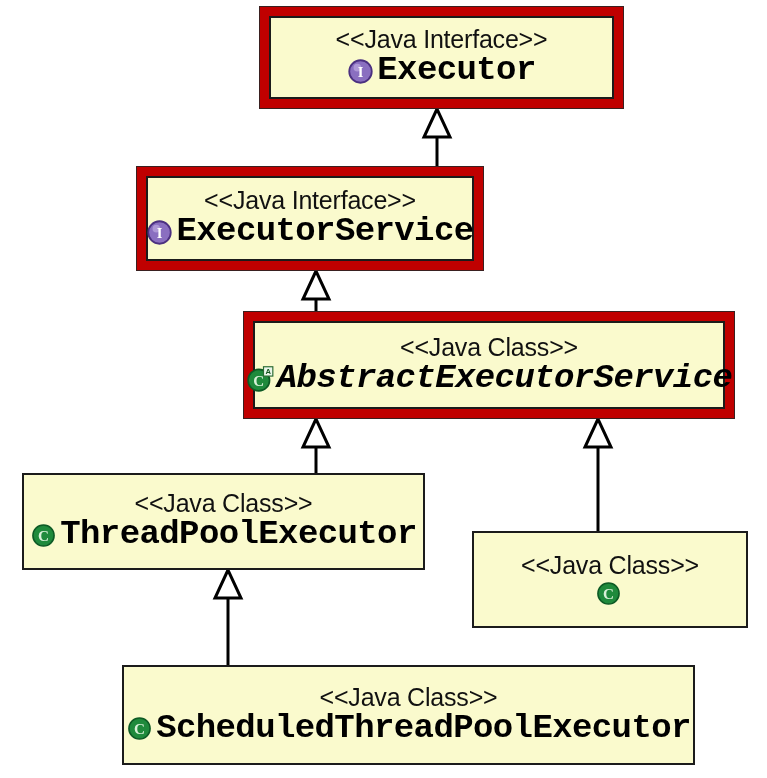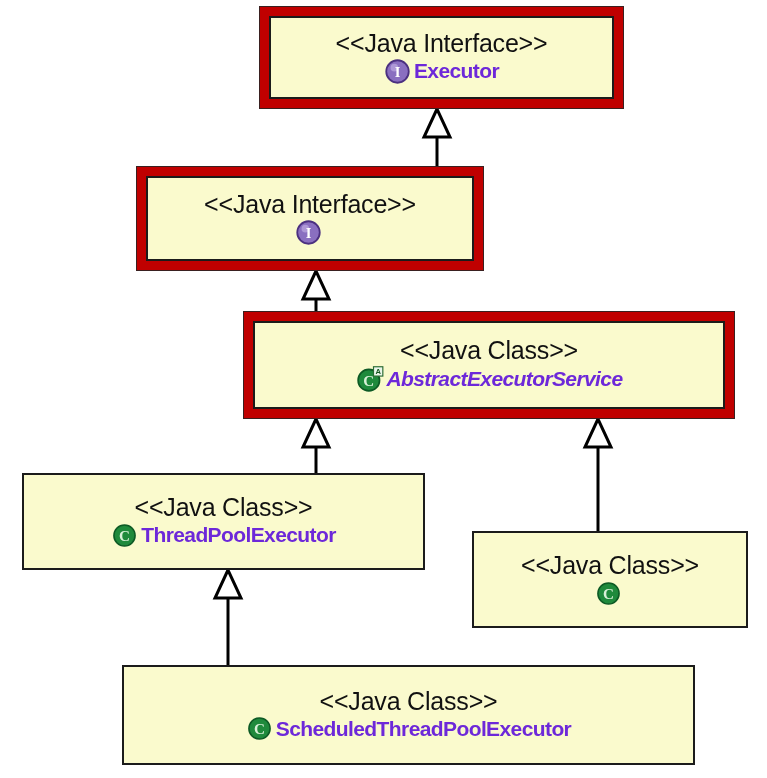--- a/index.html
+++ b/index.html
@@ -58,26 +58,27 @@
     text-align:center;
   }
   .nameline{
     display:flex;
     align-items:center;
     justify-content:center;
     white-space:nowrap;
     margin-top:1px;
   }
   .nametext{
-    font-size:21px;
+    font-size:34px;
     font-weight:bold;
-    color:#6d28d9;
+    color:#000000;
     white-space:nowrap;
     letter-spacing:-0.6px;
     line-height:1.05;
+    font-family:Liberation Mono, monospace;
   }
   .nametext.abstract{font-style:italic;}
 
   
   .icon{
     flex:0 0 auto;
     display:inline-block;
     margin-right:3px;
     line-height:0;
   }
@@ -143,20 +144,21 @@
     <div class="inner">
       <div class="stereotype">&lt;&lt;Java Interface&gt;&gt;</div>
       <div class="nameline">
         <span class="icon">
           <svg width="27" height="27" viewBox="0 0 24 24">
             <circle cx="12" cy="12" r="10" fill="#8a6fc0" stroke="#4b3080" stroke-width="1.6"></circle>
             <circle cx="9.2" cy="8.6" r="3.4" fill="#b9a6dd" opacity="0.75"></circle>
             <text x="12" y="17" font-family="Liberation Serif, serif" font-size="13" font-weight="bold" fill="#ffffff" text-anchor="middle">I</text>
           </svg>
         </span>
+        <span class="nametext">ExecutorService</span>
       </div>
     </div>
   </div>
 
   <div class="node hl" id="n-abstractexecutorservice">
     <div class="inner">
       <div class="stereotype">&lt;&lt;Java Class&gt;&gt;</div>
       <div class="nameline">
         <span class="icon">
           <svg width="28" height="28" viewBox="0 0 24 24">

